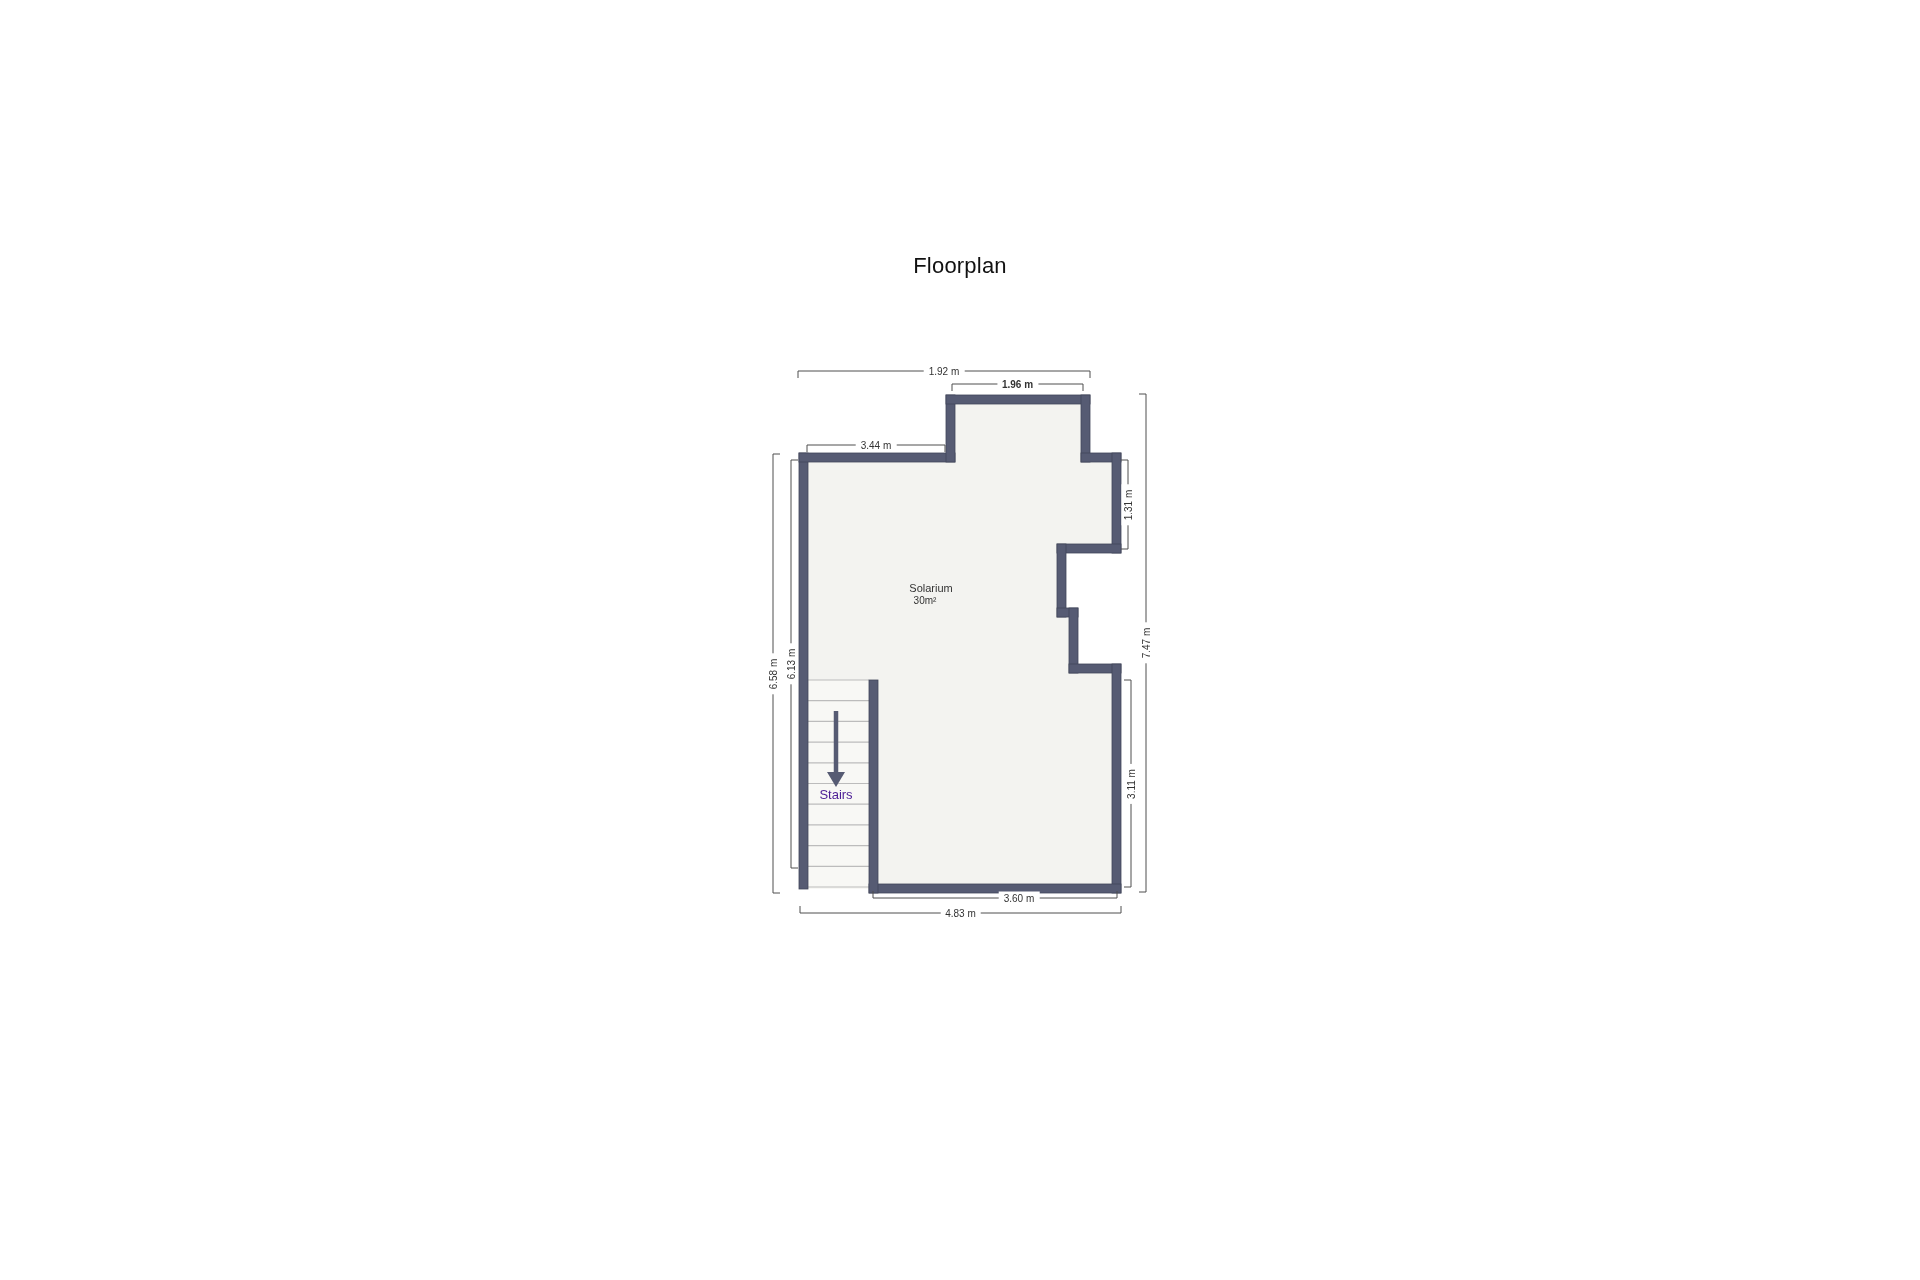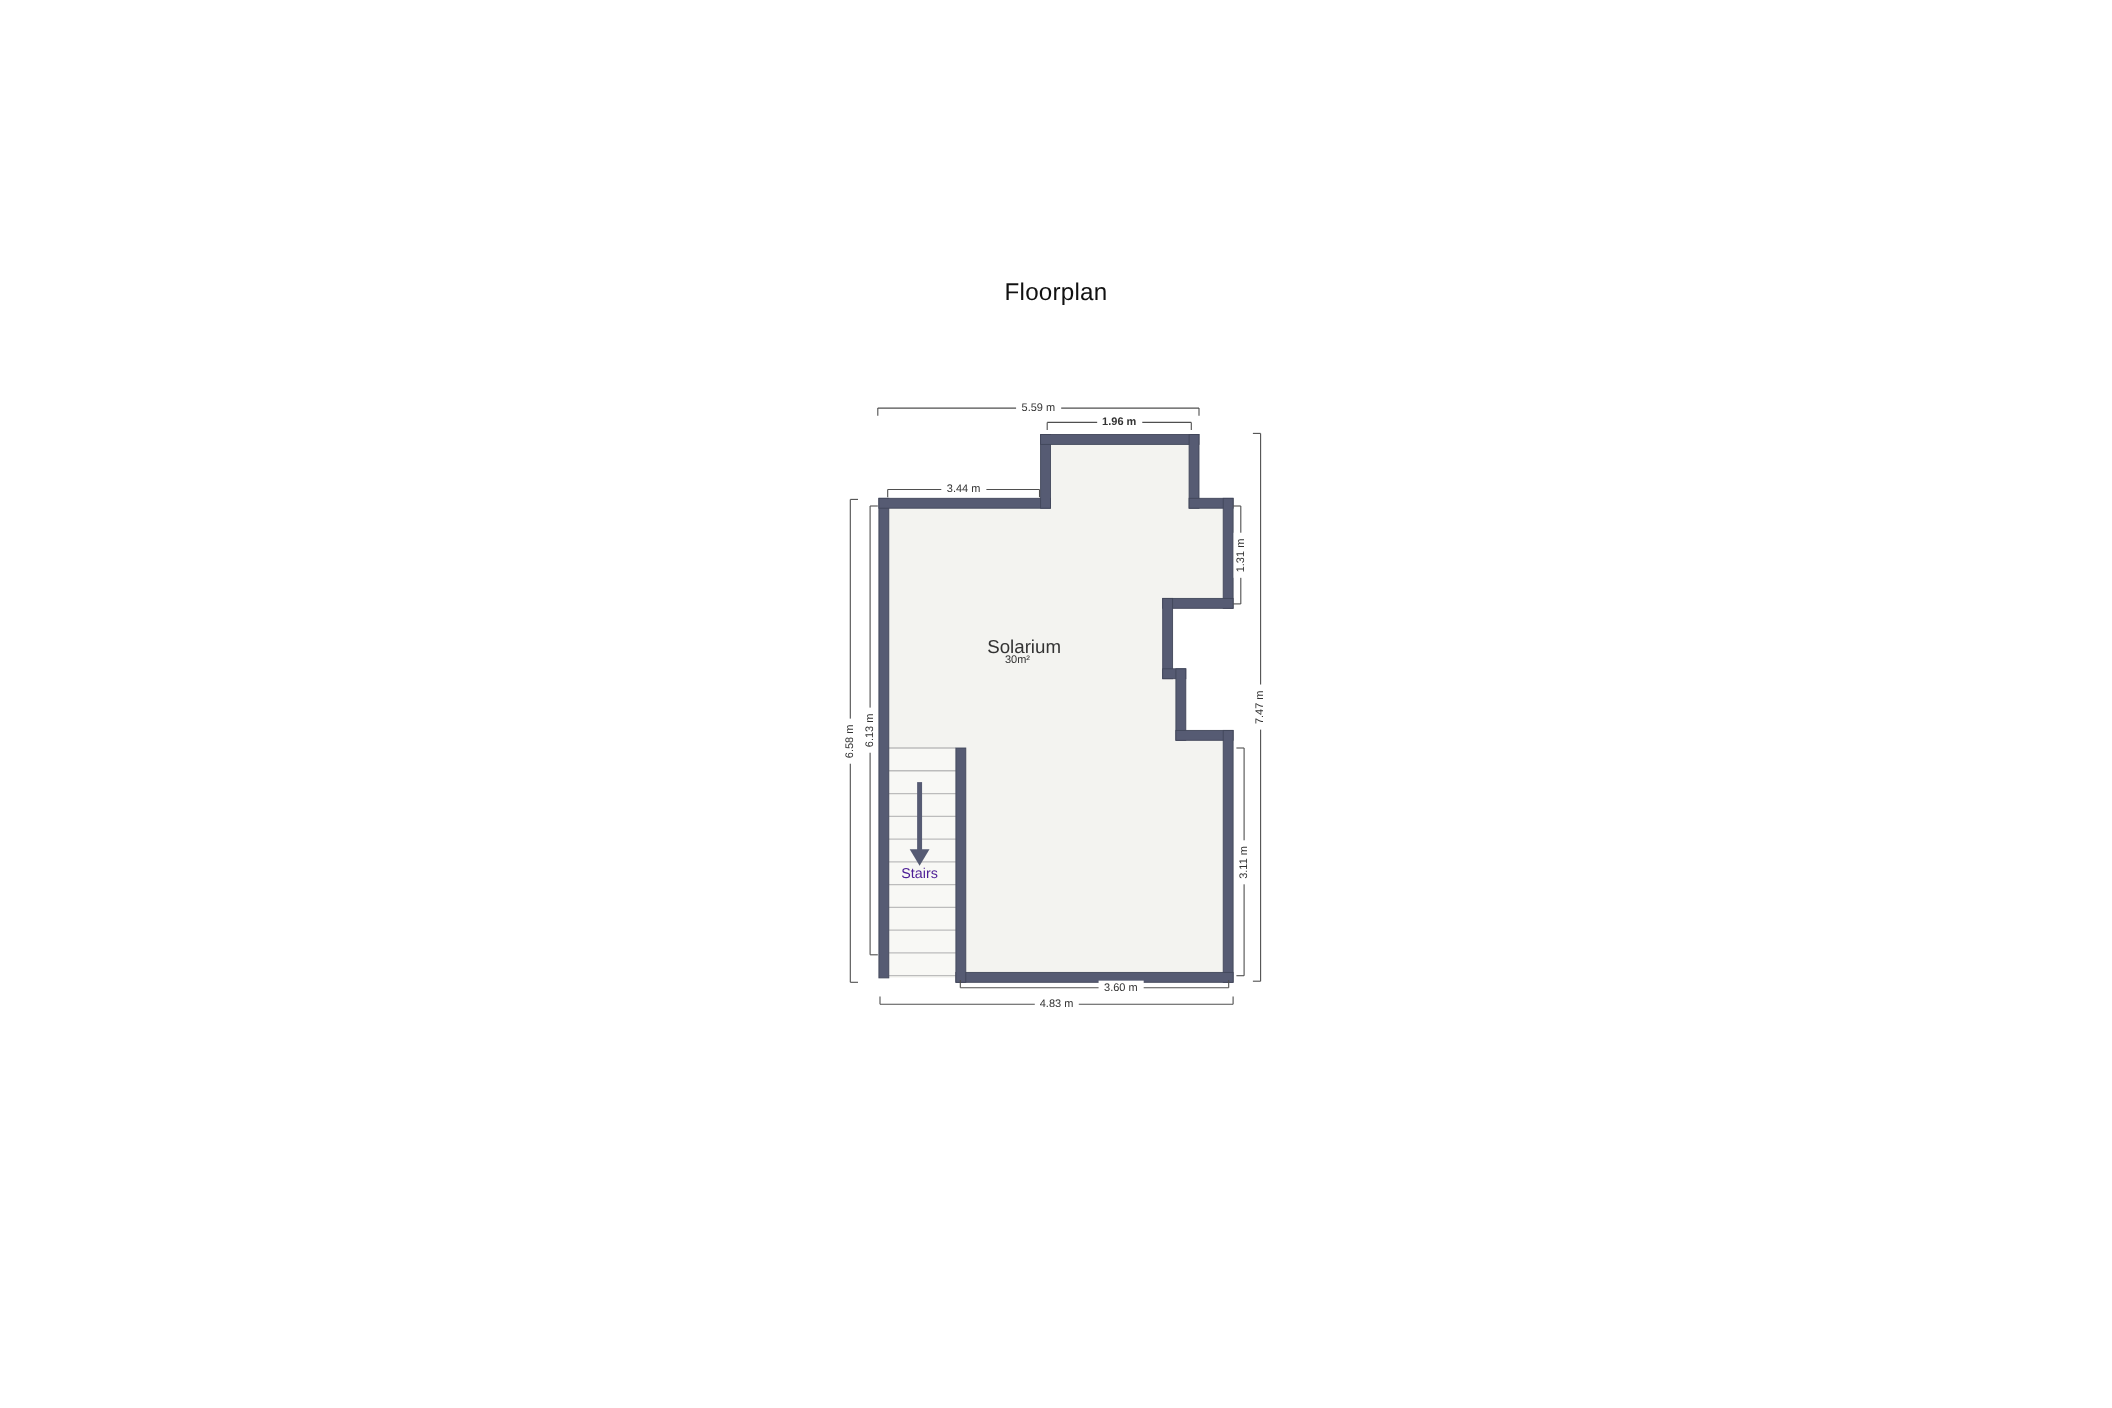--- a/index.html
+++ b/index.html
@@ -6,21 +6,21 @@
   body{width:1920px;height:1280px;overflow:hidden;font-family:"Liberation Sans",sans-serif;position:relative;}
   #page{position:absolute;inset:0;background:#ffffff;}
   #plan-svg{position:absolute;left:0;top:0;width:1920px;height:1280px;}
   #label-layer{position:absolute;left:0;top:0;width:1920px;height:1280px;pointer-events:none;}
   .page-title{position:absolute;left:960px;top:266px;transform:translate(-50%,-50%);
     font-size:22px;color:#111;letter-spacing:.2px;text-align:center;}
   .dim-label{position:absolute;transform:translate(-50%,-50%);background:#ffffff;
     padding:0 5px;font-size:10px;color:#333;white-space:nowrap;line-height:13px;}
   .dim-label.v{transform:translate(-50%,-50%) rotate(-90deg);}
   .room-label{position:absolute;transform:translate(-50%,-50%);text-align:center;color:#333;}
-  .room-label .room-name{font-size:17px;line-height:13px;margin-left:12px;}
+  .room-label .room-name{font-size:11px;line-height:13px;margin-left:12px;}
   .room-label .room-area{font-size:10px;line-height:12px;text-align:center;}
   .stairs-label{position:absolute;transform:translate(-50%,-50%);font-size:13px;color:#4c1d95;}
 </style>
 </head>
 <body>
 
 <div id="page">
   <svg id="plan-svg" viewBox="0 0 1920 1280" xmlns="http://www.w3.org/2000/svg">
       <polygon points="799,453 946,453 946,395 1090,395 1090,453 1121,453 1121,553 1066,553 1066,608 1078,608 1078,664 1121,664 1121,893 869,893 869,889 799,889" fill="#f3f3f0"></polygon>
       <rect x="808" y="680" width="61" height="209" fill="#f8f8f5"></rect>
@@ -83,21 +83,21 @@
       <line x1="1131" y1="680" x2="1124" y2="680" stroke="#4f4f4f" stroke-width="1"></line>
       <line x1="1131" y1="887" x2="1124" y2="887" stroke="#4f4f4f" stroke-width="1"></line>
     </svg>
   <div id="label-layer">
     <div class="page-title">Floorplan</div>
     <div class="room-label" id="room-label" style="left: 925px; top: 594px;">
       <div class="room-name">Solarium</div>
       <div class="room-area">30m²</div>
     </div>
     <div class="stairs-label" id="stairs-label" style="left: 836px; top: 794px;">Stairs</div>
-  <div class="dim-label" style="left: 944px; top: 371px;">5.59 m</div>
+  <div class="dim-label" style="left: 944px; top: 371px;">1.92 m</div>
       <div class="dim-label" style="left: 1017.5px; top: 384px; font-weight: bold;">1.96 m</div>
       <div class="dim-label" style="left: 876px; top: 445px;">3.44 m</div>
       <div class="dim-label" style="left: 1019px; top: 898px;">3.60 m</div>
       <div class="dim-label" style="left: 960.5px; top: 913px;">4.83 m</div>
       <div class="dim-label v" style="left: 773px; top: 673.5px;">6.58 m</div>
       <div class="dim-label v" style="left: 791px; top: 664px;">6.13 m</div>
       <div class="dim-label v" style="left: 1128px; top: 504.5px;">1.31 m</div>
       <div class="dim-label v" style="left: 1146px; top: 643px;">7.47 m</div>
       <div class="dim-label v" style="left: 1131px; top: 783.5px;">3.11 m</div>
     </div>

